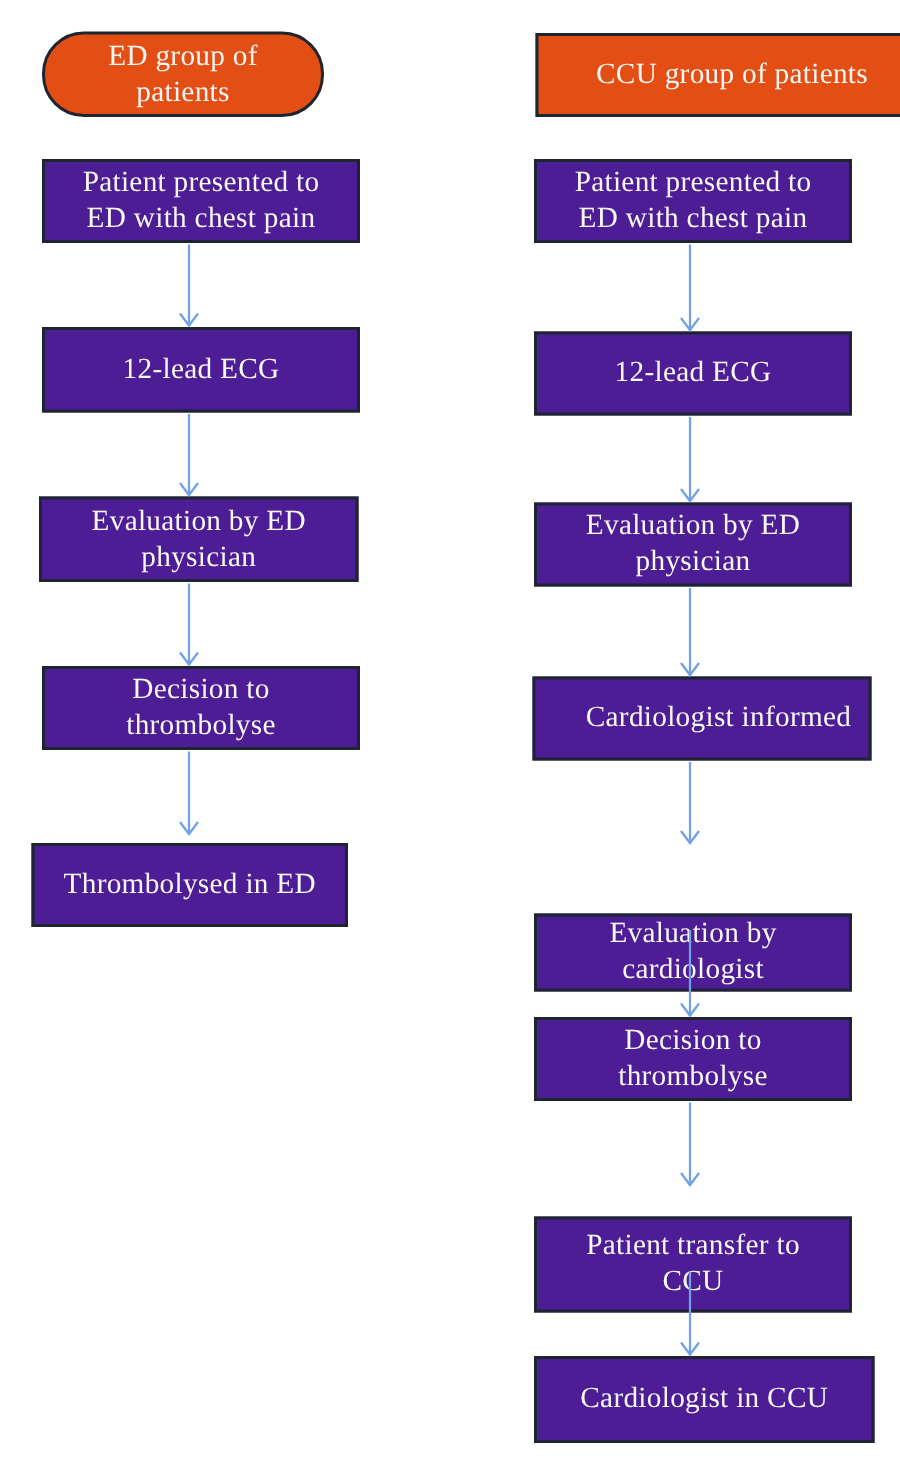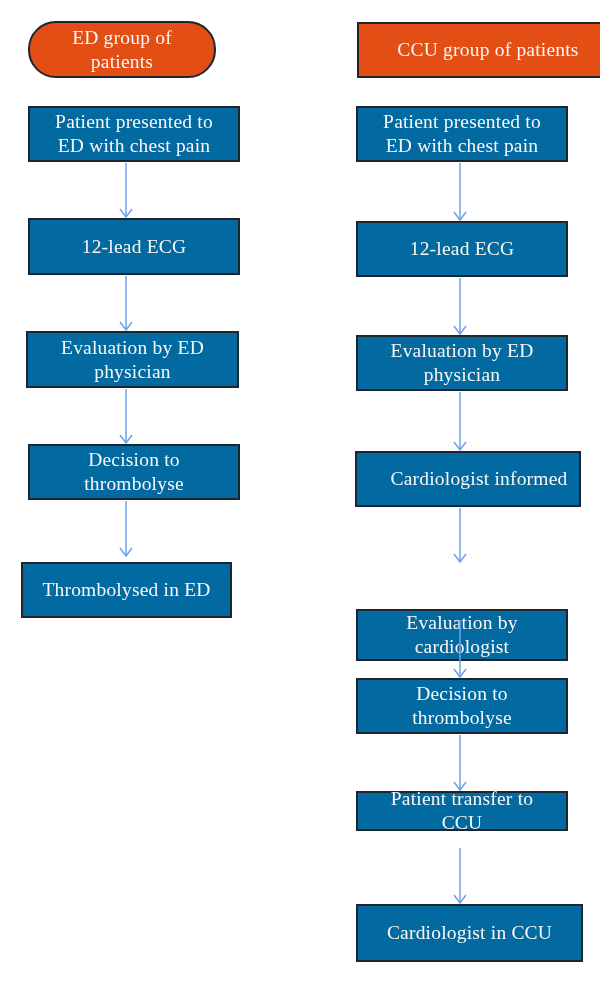--- a/index.html
+++ b/index.html
@@ -12,21 +12,21 @@
     width: 600px;
     height: 982px;
     background: #ffffff;
     font-family: "Liberation Serif", "DejaVu Serif", serif;
     overflow: hidden;
   }
   .box {
     position: absolute;
     box-sizing: border-box;
     border: 2px solid #1F2530;
-    background: #0369a1;
+    background: #4c1d95;
     color: #FAF8F5;
     display: flex;
     align-items: center;
     justify-content: center;
     text-align: center;
     font-size: 19.5px;
     line-height: 1.22;
     padding: 2px 10px;
     letter-spacing: 0.2px;
   }
@@ -41,21 +41,21 @@
   .ed-s4     { left: 21px;  top: 562px; width: 211px; height: 56px; }
 
   
   .ccu-header { left: 357px; top: 22px;  width: 262px; height: 56px; text-align: center; }
   .ccu-s0     { left: 356px; top: 106px; width: 212px; height: 56px; }
   .ccu-s1     { left: 356px; top: 221px; width: 212px; height: 56px; }
   .ccu-s2     { left: 356px; top: 335px; width: 212px; height: 56px; }
   .ccu-s3     { left: 355px; top: 451px; width: 226px; height: 56px; padding-left: 32px; }
   .ccu-s4     { left: 356px; top: 563px; width: 212px; height: 52px; margin-top: 46px; }
   .ccu-s5     { left: 356px; top: 678px; width: 212px; height: 56px; }
-  .ccu-s6     { left: 356px; top: 791px; width: 212px; height: 40px; }
+  .ccu-s6     { left: 356px; top: 811px; width: 212px; height: 64px; }
   .ccu-s7     { left: 356px; top: 904px; width: 227px; height: 58px; }
 
   .arrows {
     position: absolute;
     left: 0; top: 0;
     width: 600px; height: 982px;
     pointer-events: none;
   }
 </style>
 </head>

